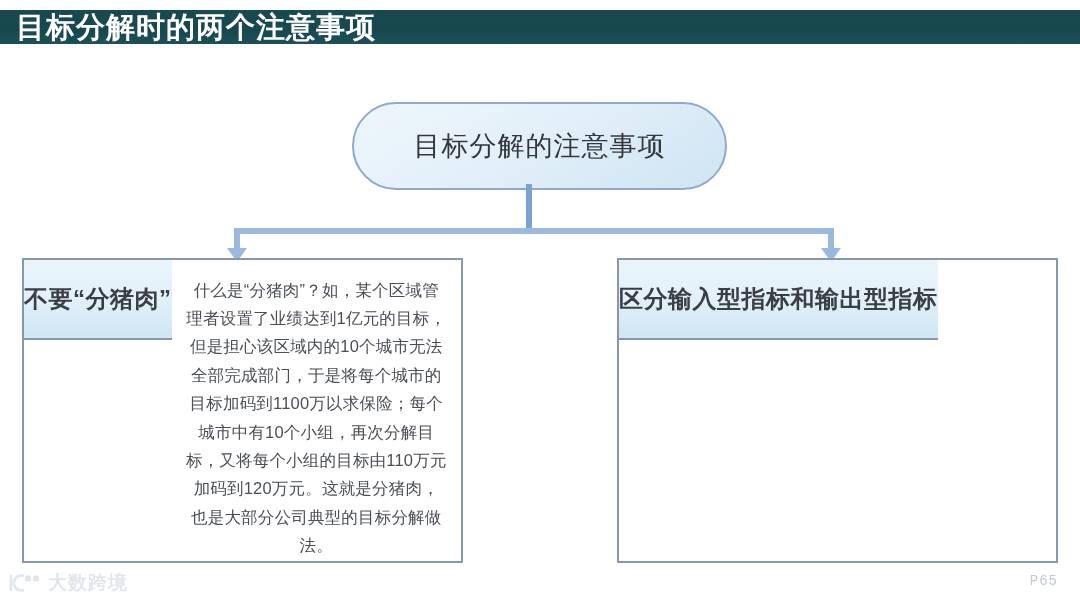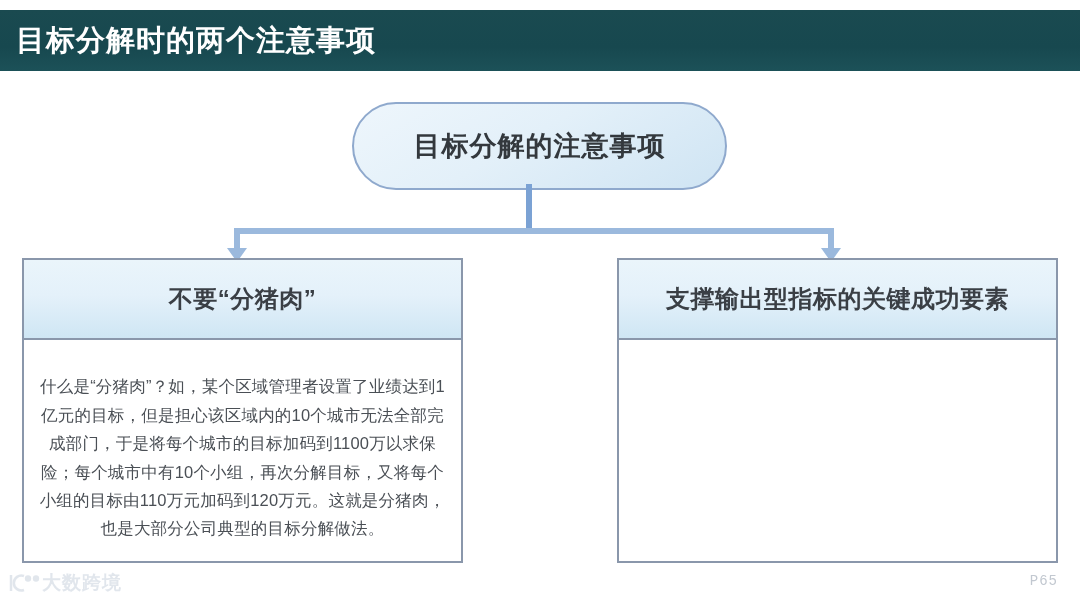--- a/index.html
+++ b/index.html
@@ -19,21 +19,21 @@
     inset: 0;
     background: #ffffff;
   }
 
   
   .title-bar {
     position: absolute;
     left: 0;
     top: 10px;
     width: 1080px;
-    height: 61px;
+    height: 34px;
     background: linear-gradient(180deg, #1a4a50 0%, #17484f 60%, #1c5158 100%);
     display: flex;
     align-items: center;
   }
   .title-bar .title-text {
     color: #ffffff;
     font-size: 29px;
     font-weight: bold;
     letter-spacing: 1px;
     margin-left: 16px;
@@ -51,21 +51,21 @@
     border: 2px solid #8fa9cd;
     border-radius: 44px;
     background: linear-gradient(150deg, #eef6fc 0%, #e3f0f9 45%, #cfe4f3 100%);
     box-sizing: border-box;
     display: flex;
     align-items: center;
     justify-content: center;
   }
   .root-node .node-text {
     font-size: 27px;
-    font-weight: bold;
+    font-weight: normal;
     color: #33383d;
     letter-spacing: 1px;
     white-space: nowrap;
   }
 
   
   .connector-svg {
     position: absolute;
     left: 0;
     top: 180px;
@@ -77,21 +77,21 @@
   
   .card {
     position: absolute;
     top: 258px;
     width: 441px;
     height: 305px;
     border: 2px solid #8a97ab;
     background: #ffffff;
     box-sizing: border-box;
     display: flex;
-    flex-direction: column;
+    flex-direction: row;
   }
   .card.left  { left: 22px; }
   .card.right { left: 617px; }
 
   .card-header {
     height: 80px;
     flex: 0 0 80px;
     border-bottom: 2px solid #8a97ab;
     background: linear-gradient(180deg, #eaf5fb 0%, #e4f1fa 45%, #cfe6f4 100%);
     display: flex;
@@ -128,20 +128,21 @@
     line-height: 1.75;
   }
 
   
   .watermark {
     position: absolute;
     left: 8px;
     top: 570px;
     display: flex;
     align-items: center;
+    gap: 6px;
     opacity: 0.55;
   }
   .watermark .logo-mark {
     width: 34px;
     height: 22px;
     position: relative;
   }
   .watermark .logo-mark svg { display: block; }
   .watermark .wm-text {
     font-size: 19px;
@@ -191,21 +192,21 @@
     <div class="card-header">
       <div class="card-title">不要“分猪肉”</div>
     </div>
     <div class="card-body">
       <div class="body-text">什么是“分猪肉”？如，某个区域管理者设置了业绩达到1亿元的目标，但是担心该区域内的10个城市无法全部完成部门，于是将每个城市的目标加码到1100万以求保险；每个城市中有10个小组，再次分解目标，又将每个小组的目标由110万元加码到120万元。这就是分猪肉，也是大部分公司典型的目标分解做法。</div>
     </div>
   </div>
 
   <div class="card right">
     <div class="card-header">
-      <div class="card-title">支撑输出型指标的关键成功要素</div>
+      <div class="card-title">区分输入型指标和输出型指标</div>
     </div>
   </div>
 
   <div class="watermark">
     <span class="logo-mark">
       <svg viewBox="0 0 34 22" width="34" height="22">
         <path d="M3 3 L3 19" stroke="#c9d2de" stroke-width="2.5" fill="none"></path>
         <path d="M16 4 A7.5 7.5 0 1 0 16 18" stroke="#c9d2de" stroke-width="2.6" fill="none"></path>
         <circle cx="20" cy="6.5" r="3.2" fill="#c9d2de"></circle>
         <circle cx="28" cy="6.5" r="3.2" fill="#c9d2de"></circle>

